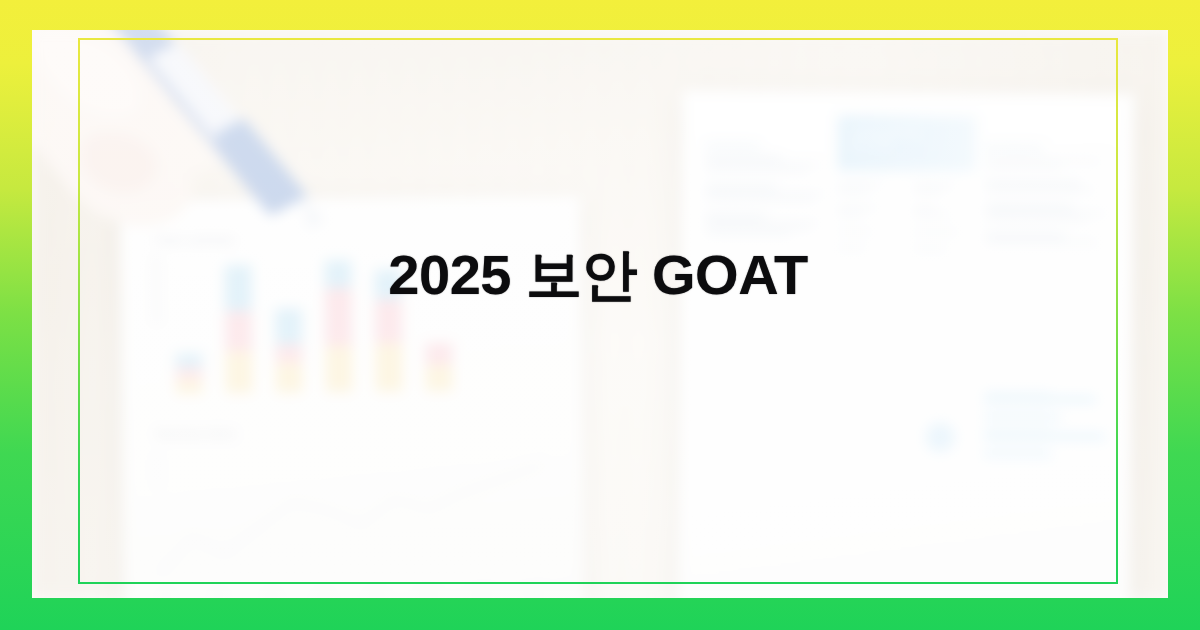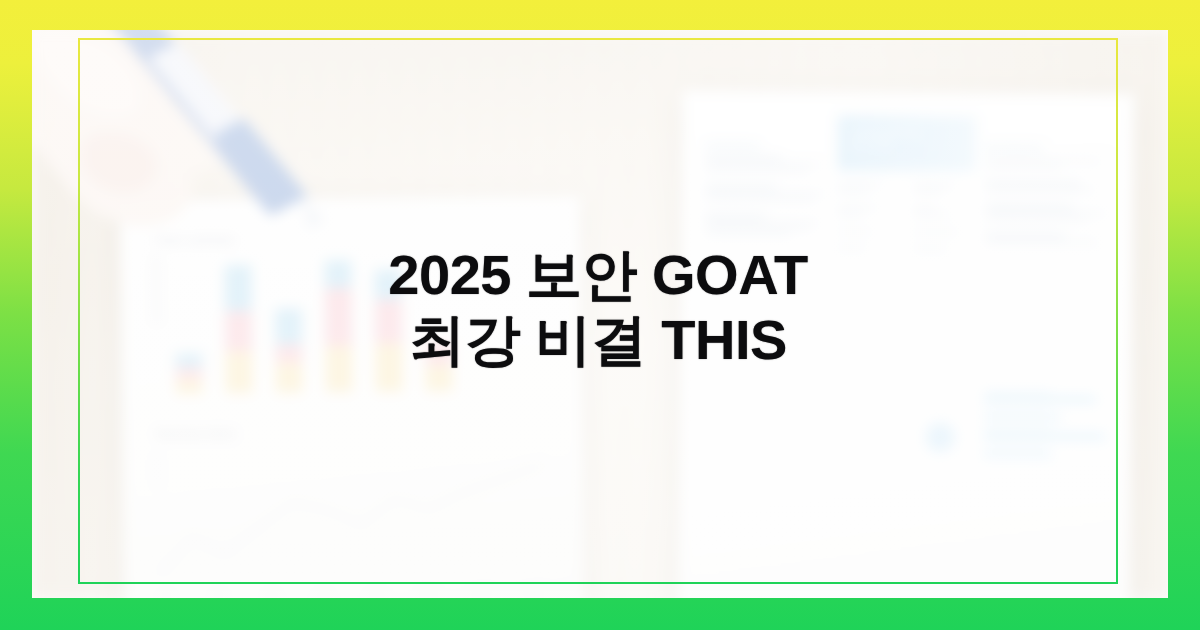--- a/index.html
+++ b/index.html
@@ -420,18 +420,17 @@
           <path d="M212,150 L242,134 L306,212 L276,228 Z" fill="#A3BADF" opacity=".95"></path>
           <path d="M300,214 L324,236 L306,246 Z" fill="#EFF2F7"></path>
         </g>
       </svg>
     </div>
 
     <div id="photo-wash"></div>
 
     <div id="headline">
       <span class="hl-line">2025 보안 GOAT</span>
-      <span class="hl-line">최강 비결 THIS</span>
     </div>
   </div>
 
   <div id="inner-outline"></div>
 </div>
 
 </body></html>

